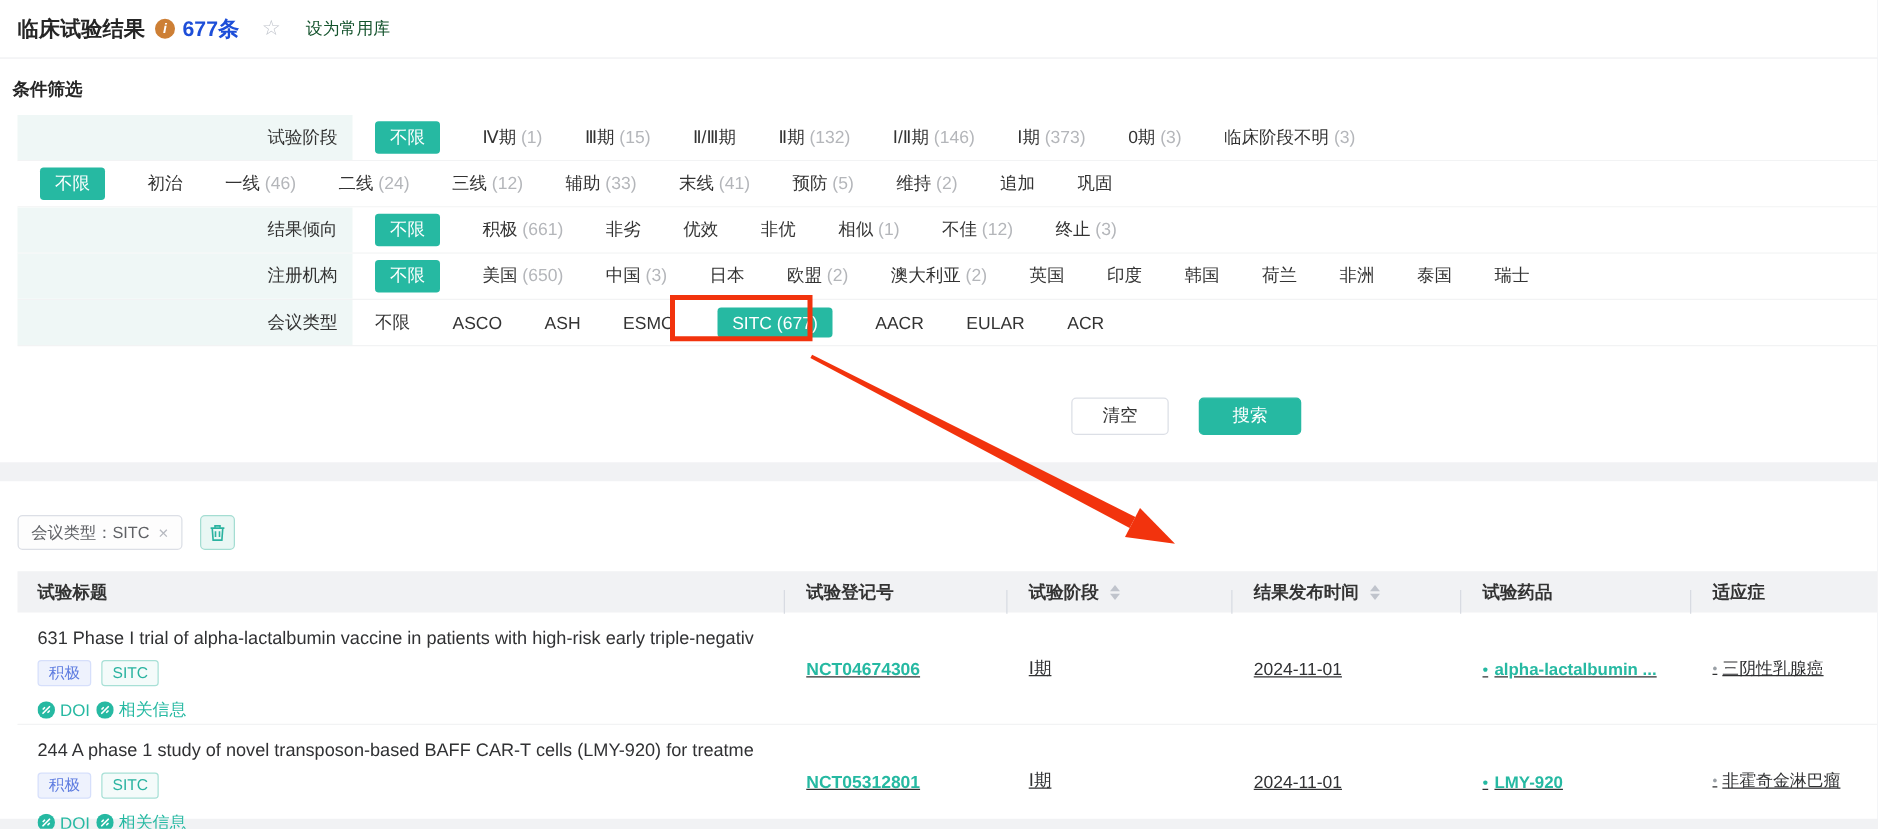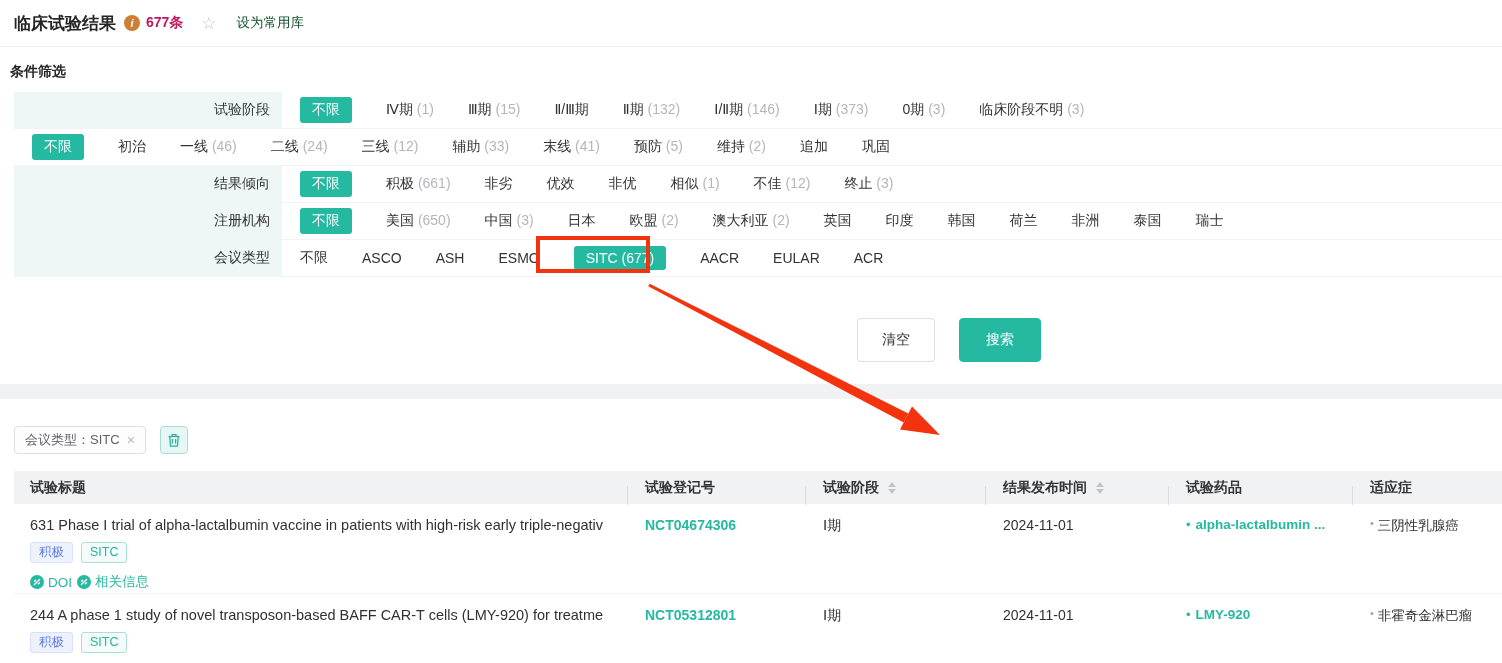--- a/index.html
+++ b/index.html
@@ -7,39 +7,39 @@
     font-family:"Liberation Sans","DejaVu Sans",sans-serif; background:#f1f2f4; color:#303133; }
   .card { background:#fff; }
 
   
   .topbar { height:47px; display:flex; align-items:center; padding:0 14px;
     border-bottom:1px solid #ebedf0; background:#fff; }
   .page-title { font-size:17px; font-weight:bold; color:#262626; }
   .info-icon { width:16px; height:16px; border-radius:50%; background:#cd7f35; color:#fff;
     font-size:11px; font-weight:bold; display:inline-flex; align-items:center; justify-content:center;
     margin-left:8px; font-style:italic; }
-  .result-count { color:#be185d; font-weight:bold; font-size:14px; margin-left:6px; }
+  .result-count { color:#1d4ed8; font-weight:bold; font-size:17px; margin-left:6px; }
   .star-icon { color:#c0c4cc; font-size:17px; margin-left:18px; }
   .fav-label { color:#14532d; font-size:13.5px; margin-left:20px; }
 
   
   .filter-card { background:#fff; padding-bottom:22px; }
   .filter-section-title { font-size:14px; font-weight:bold; color:#262626; padding:16px 14px 11px 10px; }
   .filter-row { display:flex; align-items:stretch; height:37px; border-bottom:1px solid #f2f3f4;
     margin-left:14px; background:#fff; }
   .filter-label { width:268px; background:#eff7f6; display:flex; align-items:center;
     justify-content:flex-end; padding-right:12px; font-size:14px; color:#333; flex:none; }
   .filter-opts { display:flex; align-items:center; gap:34px; padding-left:18px; flex:1; }
   .filter-opt { font-size:14px; color:#333; cursor:pointer; white-space:nowrap; }
   .filter-opt .cnt { color:#b4b6ba; }
   .filter-opt.selected { background:#26b9a2; color:#fff; padding:4px 12px; border-radius:3px; }
   .filter-opt.selected .cnt { color:#fff; }
 
   .actions { display:flex; gap:24px; margin:41px 0 0 857px; }
-  .btn { height:44px; font-size:14px; border-radius:4px; cursor:pointer;
+  .btn { height:30px; font-size:14px; border-radius:4px; cursor:pointer;
     font-family:Liberation Sans, sans-serif; display:flex; align-items:center; justify-content:center; }
   .btn-clear { width:78px; background:#fff; border:1px solid #dcdfe6; color:#333; }
   .btn-search { width:82px; background:#26b9a2; border:1px solid #26b9a2; color:#fff; }
 
   .band { height:15px; background:#f1f2f4; }
 
   
   .results-card { background:#fff; height:270px; padding-top:27px; min-height:270px; }
   .tag-row { display:flex; align-items:center; margin-left:14px; }
   .applied-tag { height:28px; display:inline-flex; align-items:center; border:1px solid #dcdfe6;
@@ -62,22 +62,22 @@
 
   .trow { padding-top:13px; min-height:90px; border-bottom:1px solid #f2f3f4; }
   .cell-title { padding:0 24px 0 16px; overflow:hidden; }
   .row-title { font-size:14.5px; color:#303133; white-space:nowrap; overflow:hidden; margin-bottom:9px; }
   .badges { display:flex; gap:8px; margin-bottom:10px; }
   .badge { font-size:12.5px; padding:1px 8px; border-radius:3px; line-height:17px; }
   .badge.positive { color:#5e7ce0; background:#eef2fd; border:1px solid #d6dffb; }
   .badge.conf { color:#2ab3a0; background:#f4fbfa; border:1px solid #a8e0d6; }
   .links { display:flex; gap:5px; align-items:center; }
   .link { display:inline-flex; align-items:center; gap:4px; color:#26b9a2; font-size:13.5px; cursor:pointer; }
-  .cell { display:flex; padding-left:18px; font-size:14px; color:#303133;
-    align-self:start; height:64px; white-space:nowrap; overflow:hidden; }
+  .cell { display:flex; align-items:center; padding-left:18px; font-size:14px; color:#303133;
+    align-self:start; height:64px; white-space:nowrap; overflow:hidden;text-decoration:underline; }
   .reg-no { color:#26b9a2; font-weight:bold; cursor:pointer; }
   .drug-name { color:#26b9a2; font-weight:bold; font-size:13.5px; cursor:pointer; }
   .bullet-teal { color:#26b9a2; margin-right:5px; font-size:13px; }
   .bullet-gray { color:#9aa0a6; margin-right:4px; font-size:11px; }
   .indication-text { font-size:13.5px; }
 
   
   .anno-box { position:absolute; left:536px; top:236px; width:114px; height:37px;
     border:4px solid #f2330d; pointer-events:none; z-index:50; }
   .anno-arrow { position:absolute; left:0; top:0; pointer-events:none; z-index:50; }

